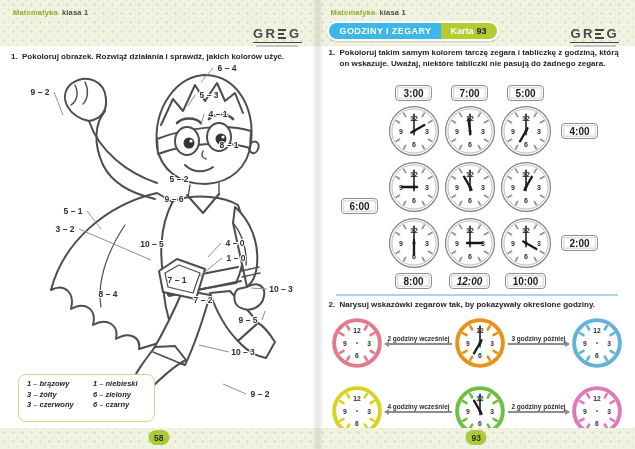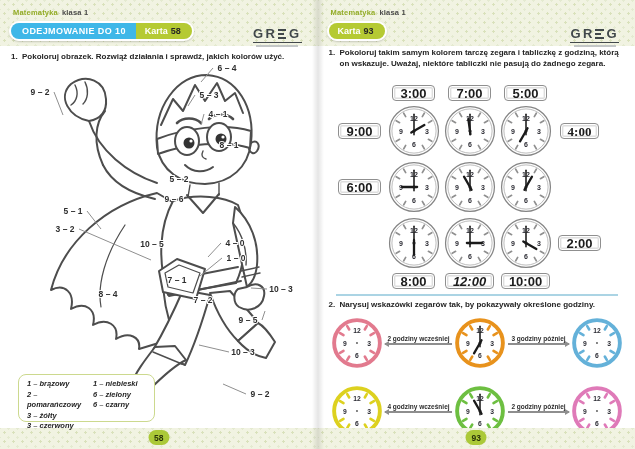--- a/index.html
+++ b/index.html
@@ -55,21 +55,21 @@
   .pagenum{position:absolute;bottom:4px;left:50%;transform:translateX(-50%);
     min-width:13px;height:15px;padding:0 4px;background:#abc938;border-radius:9px;color:#293309;
     font-size:8.5px;font-weight:bold;display:flex;align-items:center;justify-content:center;z-index:4;}
   
   .match-grid{position:absolute;left:16px;top:84px;display:grid;
     grid-template-columns:52px 56px 56px 56px 52px;
     grid-template-rows:18px 54px 54px 54px 18px;row-gap:2px;}
   .cell{display:flex;align-items:center;justify-content:center;}
   .tablet{background:#fff;border:1.6px solid #8f8f8f;border-radius:4px;
     box-shadow:inset 0 0 0 1px #fff,inset 0 0 0 2.4px #dedede;
-    font-size:13px;font-weight:bold;color:#1c1c1c;padding:1.5px 7px;line-height:11px;}
+    font-size:10px;font-weight:bold;color:#1c1c1c;padding:1.5px 7px;line-height:11px;}
   .clock{width:52px;height:52px;}
   .clock svg{width:100%;height:100%;display:block;}
   .divider{position:absolute;left:18px;top:294px;width:282px;height:2px;background:#abd4e4;}
   .draw-row{position:absolute;left:13px;width:292px;height:54px;display:flex;align-items:center;}
   .draw-row .clock{flex:none;}
   .connector{flex:1 1 auto;display:flex;flex-direction:column;align-items:center;
     justify-content:center;margin-top:-6px;padding:0 2px;}
   .conn-label{font-size:6.5px;font-weight:bold;color:#2e2e2e;white-space:nowrap;margin-bottom:1px;}
   .conn-line{position:relative;width:100%;height:1.4px;background:#8e8e8e;}
   .conn-line .head{position:absolute;top:-2.4px;width:0;height:0;border-top:3.1px solid transparent;
@@ -79,24 +79,20 @@
 </style>
 </head>
 <body>
 
 <div class="spread">
 
   <div class="page left">
     <div class="band top">
       <div class="meta">
         <span class="subject">Matematyka</span><span class="grade">klasa 1</span>
-      </div>
-      <div class="pill">
-        <span class="seg-blue">ODEJMOWANIE DO 10</span>
-        <span class="seg-green"><span>Karta</span><span class="card-num">58</span></span>
       </div>
       <div class="logo">
         <span class="letters">
             <span>GR</span>
             <span class="ebar">
               <i></i>
               <i></i>
               <i></i>
             </span>
             <span>G</span>
@@ -191,41 +187,41 @@
             <text x="243" y="268" text-anchor="middle" class="mlabel">9 – 5</text>
             <text x="238" y="300" text-anchor="middle" class="mlabel">10 – 3</text>
             <text x="255" y="342" text-anchor="middle" class="mlabel">9 – 2</text>
           </g>
       </svg>
     </div>
 
     <div class="legend">
       <div class="col c1" id="legend-col1">
           <div>1 – brązowy</div>
-          <div>2 – pomarańczowy</div>
           <div>3 – żółty</div>
           <div>3 – czerwony</div>
         </div>
       <div class="col c2" id="legend-col2">
           <div>1 – niebieski</div>
           <div>6 – zielony</div>
           <div>6 – czarny</div>
         </div>
     </div>
 
     <div class="band bottom"></div>
     <div class="pagenum">58</div>
   </div>
 
   <div class="page right">
     <div class="band top">
       <div class="meta">
         <span class="subject">Matematyka</span><span class="grade">klasa 1</span>
       </div>
       <div class="pill">
+        <span class="seg-blue">GODZINY I ZEGARY</span>
         <span class="seg-green"><span>Karta</span><span class="card-num">93</span></span>
       </div>
       <div class="logo">
         <span class="letters">
             <span>GR</span>
             <span class="ebar">
               <i></i>
               <i></i>
               <i></i>
             </span>
@@ -243,23 +239,20 @@
     <div class="match-grid" id="match-grid">
         <div class="cell" style="grid-area: 1 / 2;">
           <div class="tablet">3:00</div>
         </div>
         <div class="cell" style="grid-area: 1 / 3;">
           <div class="tablet">7:00</div>
         </div>
         <div class="cell" style="grid-area: 1 / 4;">
           <div class="tablet">5:00</div>
         </div>
-        <div class="cell" style="grid-area: 2 / 1;">
-          <div class="tablet">9:00</div>
-        </div>
         <div class="cell" style="grid-area: 2 / 2;">
           <div class="clock">
             <svg viewBox="0 0 100 100" xmlns="http://www.w3.org/2000/svg">
               <circle cx="50" cy="50" r="47" fill="#fff" stroke="#858585" stroke-width="2.4"></circle>
               <circle cx="50" cy="50" r="42.5" fill="none" stroke="#9c9c9c" stroke-width="1.3"></circle>
               <line x1="66.0" y1="22.3" x2="69.8" y2="15.8" stroke="#8f8f8f" stroke-width="3.2" stroke-linecap="round"></line>
               <line x1="77.7" y1="34.0" x2="84.2" y2="30.2" stroke="#8f8f8f" stroke-width="3.2" stroke-linecap="round"></line>
               <line x1="77.7" y1="66.0" x2="84.2" y2="69.8" stroke="#8f8f8f" stroke-width="3.2" stroke-linecap="round"></line>
               <line x1="66.0" y1="77.7" x2="69.8" y2="84.2" stroke="#8f8f8f" stroke-width="3.2" stroke-linecap="round"></line>
               <line x1="34.0" y1="77.7" x2="30.3" y2="84.2" stroke="#8f8f8f" stroke-width="3.2" stroke-linecap="round"></line>
@@ -315,24 +308,24 @@
               <text x="50" y="25" text-anchor="middle" dominant-baseline="central" font-family="Liberation Sans, sans-serif" font-size="13.5" font-weight="bold" fill="#2b2b33">12</text>
               <text x="75" y="50" text-anchor="middle" dominant-baseline="central" font-family="Liberation Sans, sans-serif" font-size="13.5" font-weight="bold" fill="#2b2b33">3</text>
               <text x="50" y="75" text-anchor="middle" dominant-baseline="central" font-family="Liberation Sans, sans-serif" font-size="13.5" font-weight="bold" fill="#2b2b33">6</text>
               <text x="25" y="50" text-anchor="middle" dominant-baseline="central" font-family="Liberation Sans, sans-serif" font-size="13.5" font-weight="bold" fill="#2b2b33">9</text>
               <line x1="50" y1="57" x2="50" y2="18" stroke="#1a1a1a" stroke-width="3" stroke-linecap="round"></line>
               <line x1="50" y1="56" x2="50" y2="27" stroke="#1a1a1a" stroke-width="4.4" stroke-linecap="round" transform="rotate(210 50 50)"></line>
               <circle cx="50" cy="50" r="3" fill="#1a1a1a"></circle>
             </svg>
           </div>
         </div>
-        <div class="cell" style="grid-area: 2 / 5; font-family: Liberation Serif, serif;">
+        <div class="cell" style="grid-area: 2 / 5;">
           <div class="tablet">4:00</div>
         </div>
-        <div class="cell" style="grid-area: 3 / 1;">
+        <div class="cell" style="grid-area: 3 / 1; align-items: flex-end;">
           <div class="tablet">6:00</div>
         </div>
         <div class="cell" style="grid-area: 3 / 2;">
           <div class="clock">
             <svg viewBox="0 0 100 100" xmlns="http://www.w3.org/2000/svg">
               <circle cx="50" cy="50" r="47" fill="#fff" stroke="#858585" stroke-width="2.4"></circle>
               <circle cx="50" cy="50" r="42.5" fill="none" stroke="#9c9c9c" stroke-width="1.3"></circle>
               <line x1="66.0" y1="22.3" x2="69.8" y2="15.8" stroke="#8f8f8f" stroke-width="3.2" stroke-linecap="round"></line>
               <line x1="77.7" y1="34.0" x2="84.2" y2="30.2" stroke="#8f8f8f" stroke-width="3.2" stroke-linecap="round"></line>
               <line x1="77.7" y1="66.0" x2="84.2" y2="69.8" stroke="#8f8f8f" stroke-width="3.2" stroke-linecap="round"></line>

